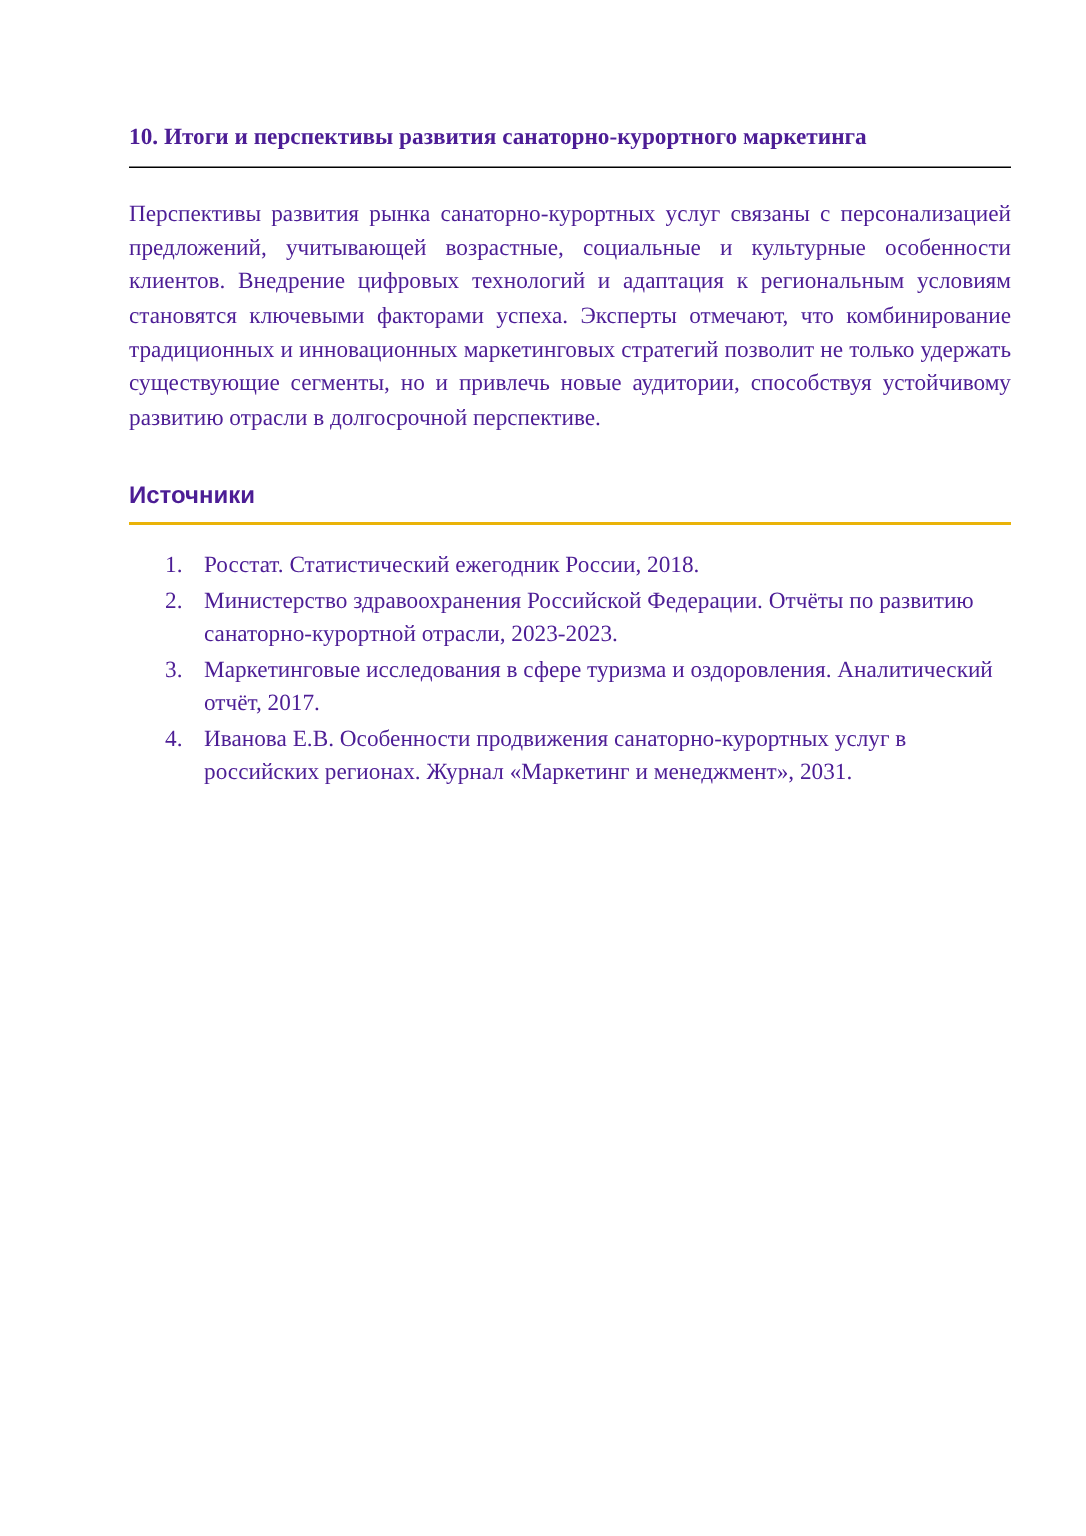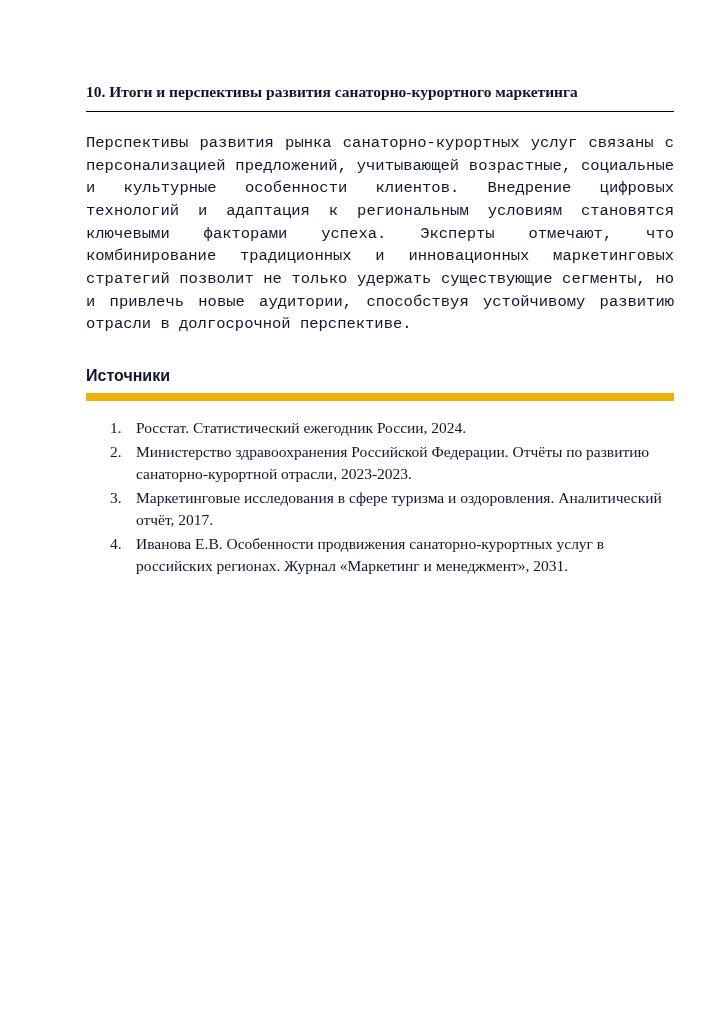--- a/index.html
+++ b/index.html
@@ -8,45 +8,44 @@
     background: #ffffff;
   }
   .page {
     position: relative;
     width: 724px;
     height: 1024px;
     box-sizing: border-box;
     background: #ffffff;
     padding: 82px 50px 40px 86px;
     font-family: "Liberation Serif", serif;
-    color: #0f172a;
+    color: #4c1d95;
     overflow: hidden;
   }
   .doc-heading {
     font-size: 15.5px;
     font-weight: bold;
     line-height: 1.3;
     padding-bottom: 9px;
     border-bottom: 1.5px solid #000000;
     margin: 0 0 20px 0;
   }
   .doc-paragraph {
     font-size: 15.5px;
     line-height: 1.46;
     text-align: justify;
     margin: 0 0 30px 0;
-    font-family: Liberation Mono, monospace;
   }
   .sources-heading {
     font-family: "Liberation Sans", sans-serif;
     font-size: 16px;
     font-weight: bold;
     line-height: 1.2;
     padding-bottom: 8px;
-    border-bottom: 8px solid #eab308;
+    border-bottom: 2px solid #eab308;
     margin: 0 0 16px 0;
   }
   .sources-list {
     margin: 0 0 0 24px;
     padding: 0;
   }
   .source-item {
     display: flex;
     align-items: flex-start;
     font-size: 15.5px;
@@ -69,21 +68,21 @@
   <h1 class="doc-heading">10. Итоги и перспективы развития санаторно-курортного маркетинга</h1>
 
   <p class="doc-paragraph">Перспективы развития рынка санаторно-курортных услуг связаны с персонализацией предложений, учитывающей возрастные, социальные и культурные особенности клиентов. Внедрение цифровых технологий и адаптация к региональным условиям становятся ключевыми факторами успеха. Эксперты отмечают, что комбинирование традиционных и инновационных маркетинговых стратегий позволит не только удержать существующие сегменты, но и привлечь новые аудитории, способствуя устойчивому развитию отрасли в долгосрочной перспективе.</p>
 
   <h2 class="sources-heading">Источники</h2>
 
   <div class="sources-list">
 
     <div class="source-item">
       <span class="source-num">1.</span>
-      <span class="source-text">Росстат. Статистический ежегодник России, 2024.</span>
+      <span class="source-text">Росстат. Статистический ежегодник России, 2018.</span>
     </div>
 
     <div class="source-item">
       <span class="source-num">2.</span>
       <span class="source-text">Министерство здравоохранения Российской Федерации. Отчёты по развитию санаторно-курортной отрасли, 2023-2023.</span>
     </div>
 
     <div class="source-item">
       <span class="source-num">3.</span>
       <span class="source-text">Маркетинговые исследования в сфере туризма и оздоровления. Аналитический отчёт, 2017.</span>

